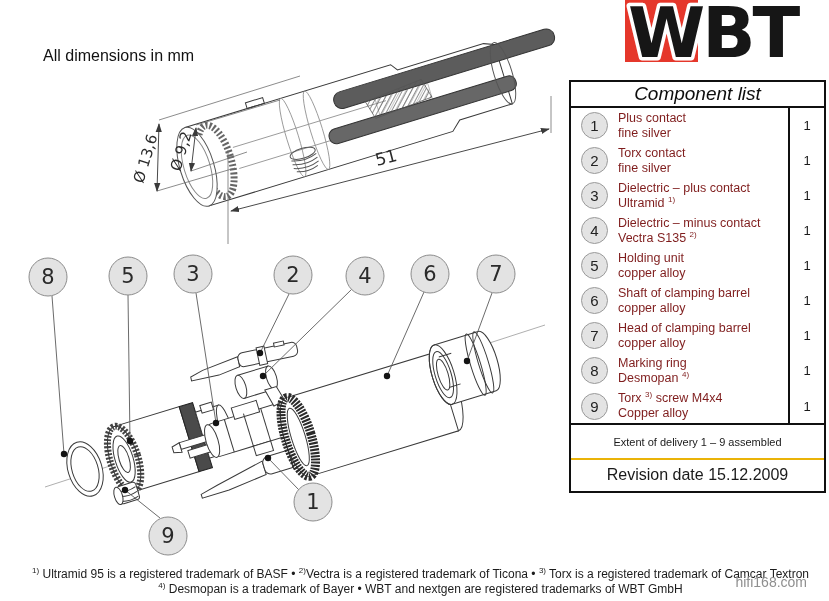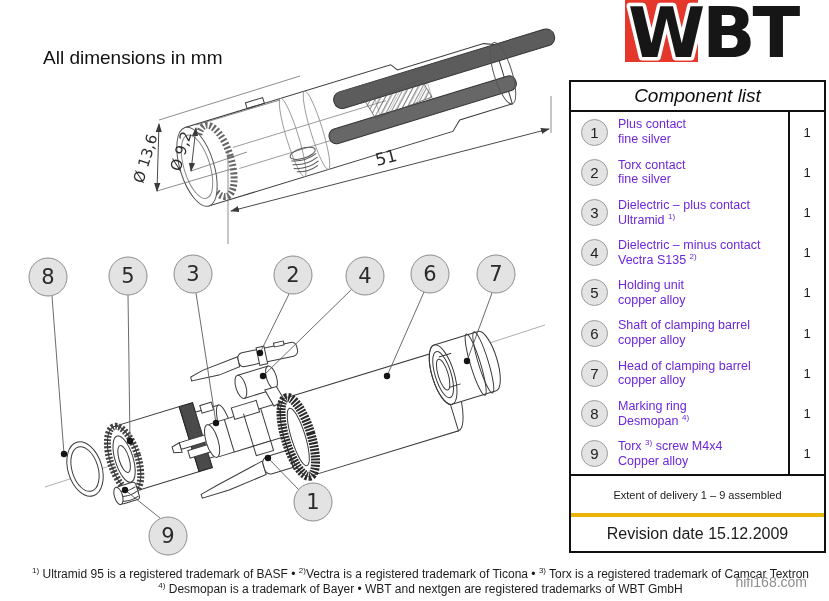--- a/index.html
+++ b/index.html
@@ -1,21 +1,21 @@
 <!DOCTYPE html>
 <html><head>
 <meta charset="utf-8">
 <style>
   * { margin:0; padding:0; box-sizing:border-box; }
   body { background:#fff; }
   .page {
     position:relative; width:829px; height:601px; background:#fff;
     font-family:"Liberation Sans", sans-serif; color:#1a1a1a; overflow:hidden;
   }
-  .dim-note { position:absolute; left:43px; top:47px; font-size:19px; color:#111; }
+  .dim-note { position:absolute; left:43px; top:47px; font-size:16px; color:#111; }
   svg text { font-family:"DejaVu Sans", sans-serif; }
 
   
   .logo { position:absolute; left:606px; top:0; }
 
   
   .cutaway-svg  { position:absolute; left:95px;  top:0;    }
   .explode-svg  { position:absolute; left:0;     top:245px; }
   .part { fill:#ffffff; stroke:#3a3a3a; stroke-width:1; }
   .pline { fill:none; stroke:#3a3a3a; stroke-width:1; }
@@ -23,47 +23,47 @@
   .dimline { stroke:#4a4a4a; stroke-width:1; fill:none; }
   .extline { stroke:#6f6f6f; stroke-width:0.8; fill:none; }
   .dimtext { font-size:15px; fill:#2b2b2b; }
   .leader { stroke:#5a5a5a; stroke-width:0.9; fill:none; }
   .dot { fill:#141414; stroke:none; }
   .badge-c { fill:#e3e3e3; stroke:#8c8c8c; stroke-width:1; }
   .badge-t { font-size:21px; fill:#2a2a2a; text-anchor:middle; }
 
   
   .ctable {
-    position:absolute; left:569px; top:80px; width:257px; height:473px;
+    position:absolute; left:569px; top:80px; width:257px; height:413px;
     border:2px solid #101010; background:#fff; display:flex; flex-direction:column;
   }
   .ctable-title {
     height:30px; border-bottom:2px solid #101010; display:flex;
     align-items:center; justify-content:center;
     font-style:italic; font-size:19px; color:#0d0d0d;
   }
   .ctable-rows { height:362px; display:flex; flex-direction:column; }
   .crow { flex:1; display:flex; align-items:center; }
   .crow-badgecol { width:47px; display:flex; justify-content:center; }
   .crow-badge {
     width:27px; height:27px; border-radius:50%; background:#e3e3e3;
     border:1px solid #9a9a9a; display:flex; align-items:center; justify-content:center;
     font-size:15px; color:#222;
   }
-  .crow-text { flex:1; font-size:12.5px; line-height:1.18; color:#6d28d9; padding-right:2px; }
+  .crow-text { flex:1; font-size:12.5px; line-height:1.18; color:#7f1d1d; padding-right:2px; }
   .crow-qty {
     width:36px; align-self:stretch; border-left:2px solid #101010;
     display:flex; align-items:center; justify-content:center; font-size:13px;
   }
   .ctable-extent {
     height:39px; border-top:2px solid #101010; display:flex;
     align-items:center; justify-content:center; font-size:11px;
   }
   .ctable-rev {
-    height:38px; border-top:4px solid #eab308; display:flex;
+    height:38px; border-top:2px solid #eab308; display:flex;
     align-items:center; justify-content:center; font-size:16px;
   }
   sup { font-size:8px; vertical-align:super; line-height:0; }
 
   
   .footnotes { position:absolute; left:12px; right:0; top:567px; text-align:center; font-size:12px; color:#1c1c1c; }
   .footnotes div { line-height:1.25; }
   .watermark { position:absolute; right:22px; top:574px; font-size:14px; color:#8f8f8f; }
 </style>
 </head>

